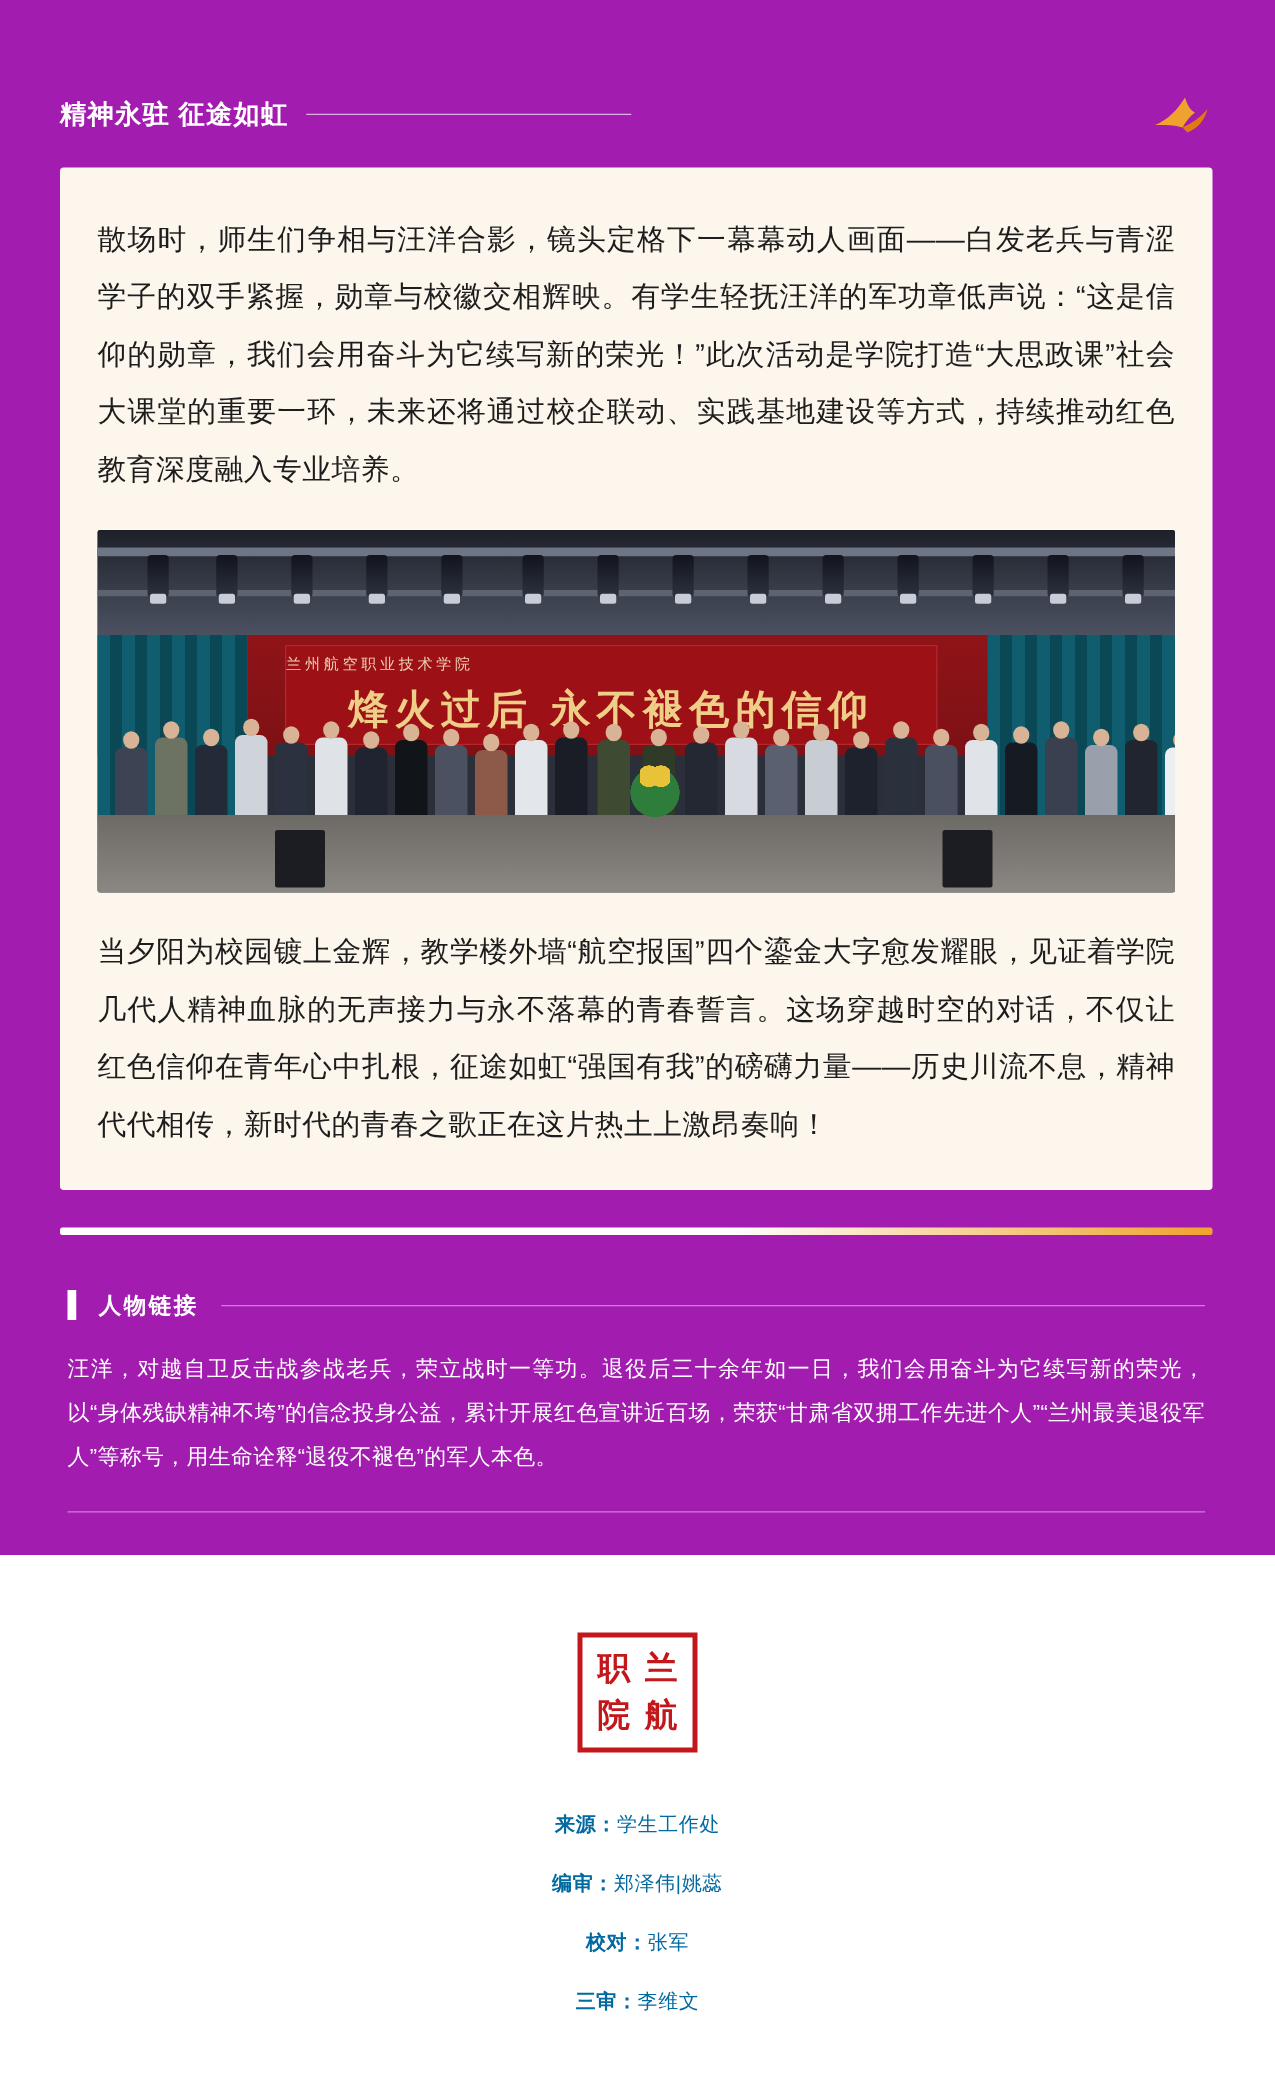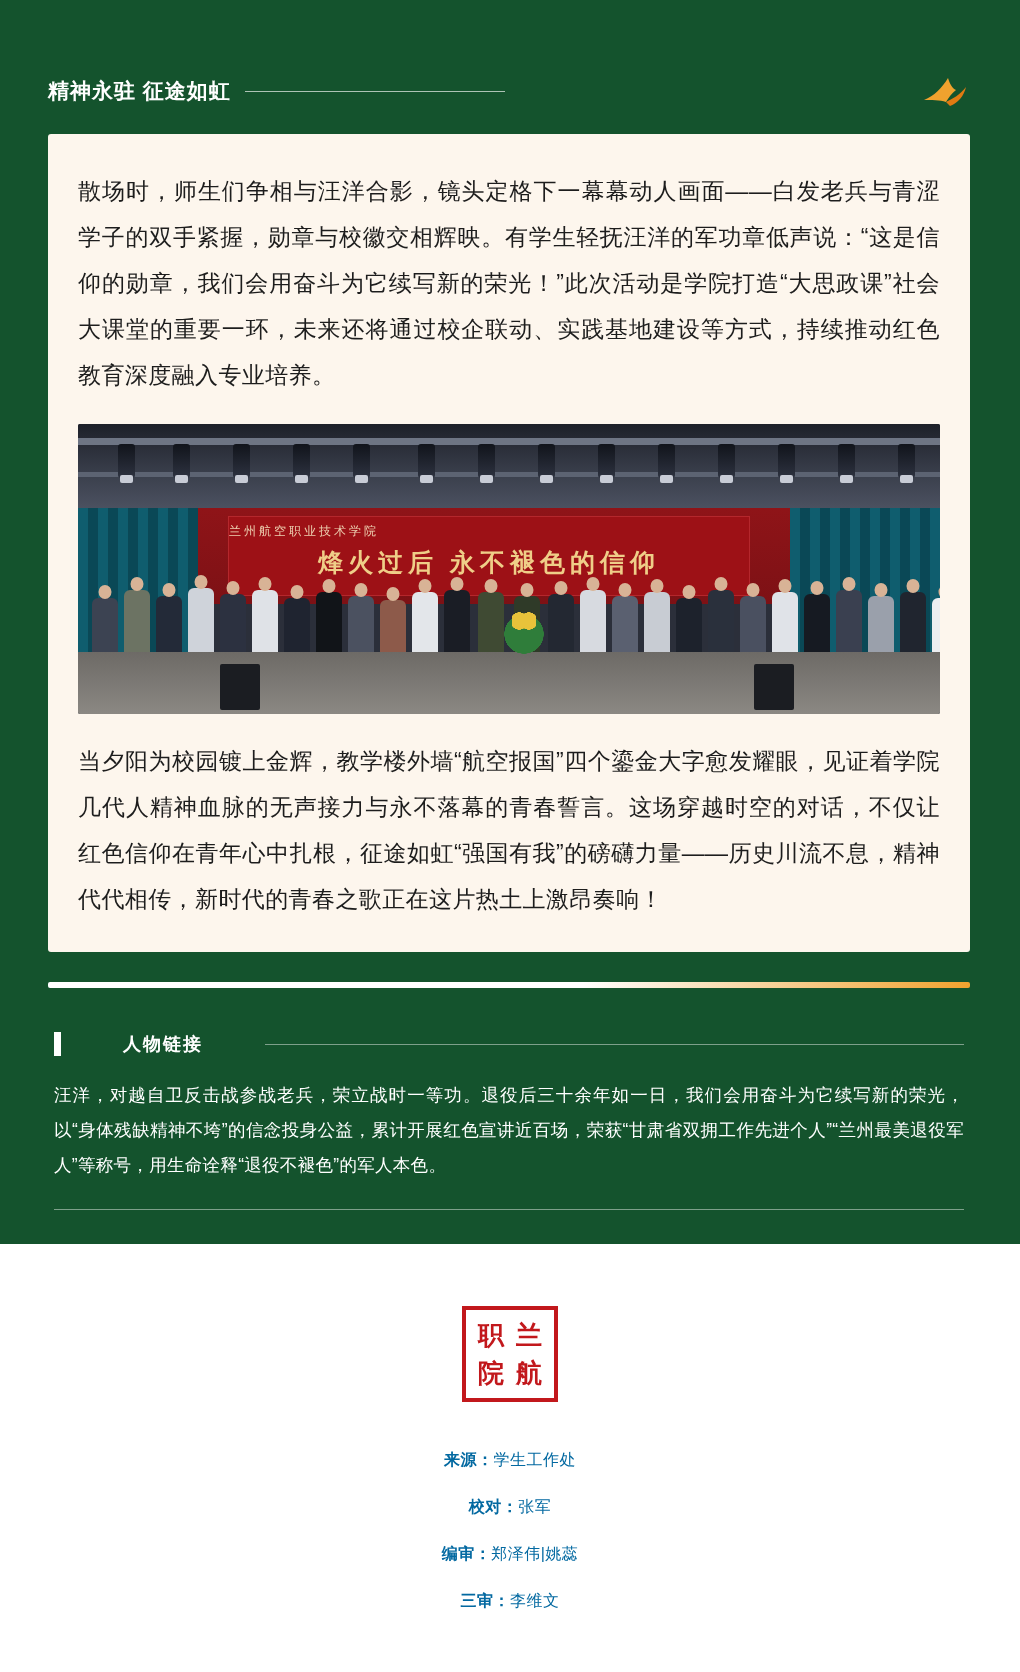--- a/index.html
+++ b/index.html
@@ -11,21 +11,21 @@
     background: #ffffff;
     font-family: "Liberation Sans", "DejaVu Sans", sans-serif;
   }
   .page {
     width: 1020px;
     position: relative;
     overflow: hidden;
   }
   
   .red-section {
-    background: #14532d;
+    background: #a21caf;
     padding: 0 2px 34px 0;
     position: relative;
   }
   .header {
     display: flex;
     align-items: center;
     padding: 74px 38px 26px 48px;
   }
   .header-title {
     color: #ffffff;
@@ -111,21 +111,21 @@
   .ph-banner {
     position: absolute; left: 150px; top: 92px; width: 520px; height: 78px;
     background: #9d1116;
     border: 1px solid #b5272c;
   }
   .ph-banner-top {
     color: #f6e3c0; font-size: 12px; text-align: left; padding-top: 6px;
     letter-spacing: 3px; opacity: .9;
   }
   .ph-banner-main {
-    color: #f4d98f; font-size: 25px; font-weight: bold; text-align: center;
+    color: #f4d98f; font-size: 32px; font-weight: bold; text-align: center;
     letter-spacing: 5px; margin-top: 6px; opacity: .95;
   }
   .ph-floor {
     position: absolute; left: 0; bottom: 0; width: 100%; height: 62px;
     background: linear-gradient(180deg,#6d6a66 0%, #8b8883 100%);
   }
   .ph-crowd {
     position: absolute; left: 0; top: 142px; width: 100%; height: 110px;
   }
   .ph-person {
@@ -156,21 +156,20 @@
     border-radius: 2px;
   }
   
   .person-block {
     margin: 44px 48px 0 48px;
     padding: 0 6px;
   }
   .person-head {
     display: flex;
     align-items: center;
-    gap: 44px;
   }
   .person-tick {
     width: 7px;
     height: 24px;
     background: #ffffff;
     margin-right: 18px;
     flex: 0 0 auto;
   }
   .person-title {
     color: #ffffff;
@@ -402,23 +401,23 @@
         <div class="seal-ch">兰</div>
         <div class="seal-ch">院</div>
         <div class="seal-ch">航</div>
       </div>
     </div>
 
     <p class="credit">
       <b>来源：</b><span>学生工作处</span>
     </p>
     <p class="credit">
-      <b>校对：</b><span>张军</span>
+      <b>编审：</b><span>郑泽伟|姚蕊</span>
     </p>
     <p class="credit">
-      <b>编审：</b><span>郑泽伟|姚蕊</span>
+      <b>校对：</b><span>张军</span>
     </p>
     <p class="credit">
       <b>三审：</b><span>李维文</span>
     </p>
   </div>
 
 </div>
 
 </body></html>

